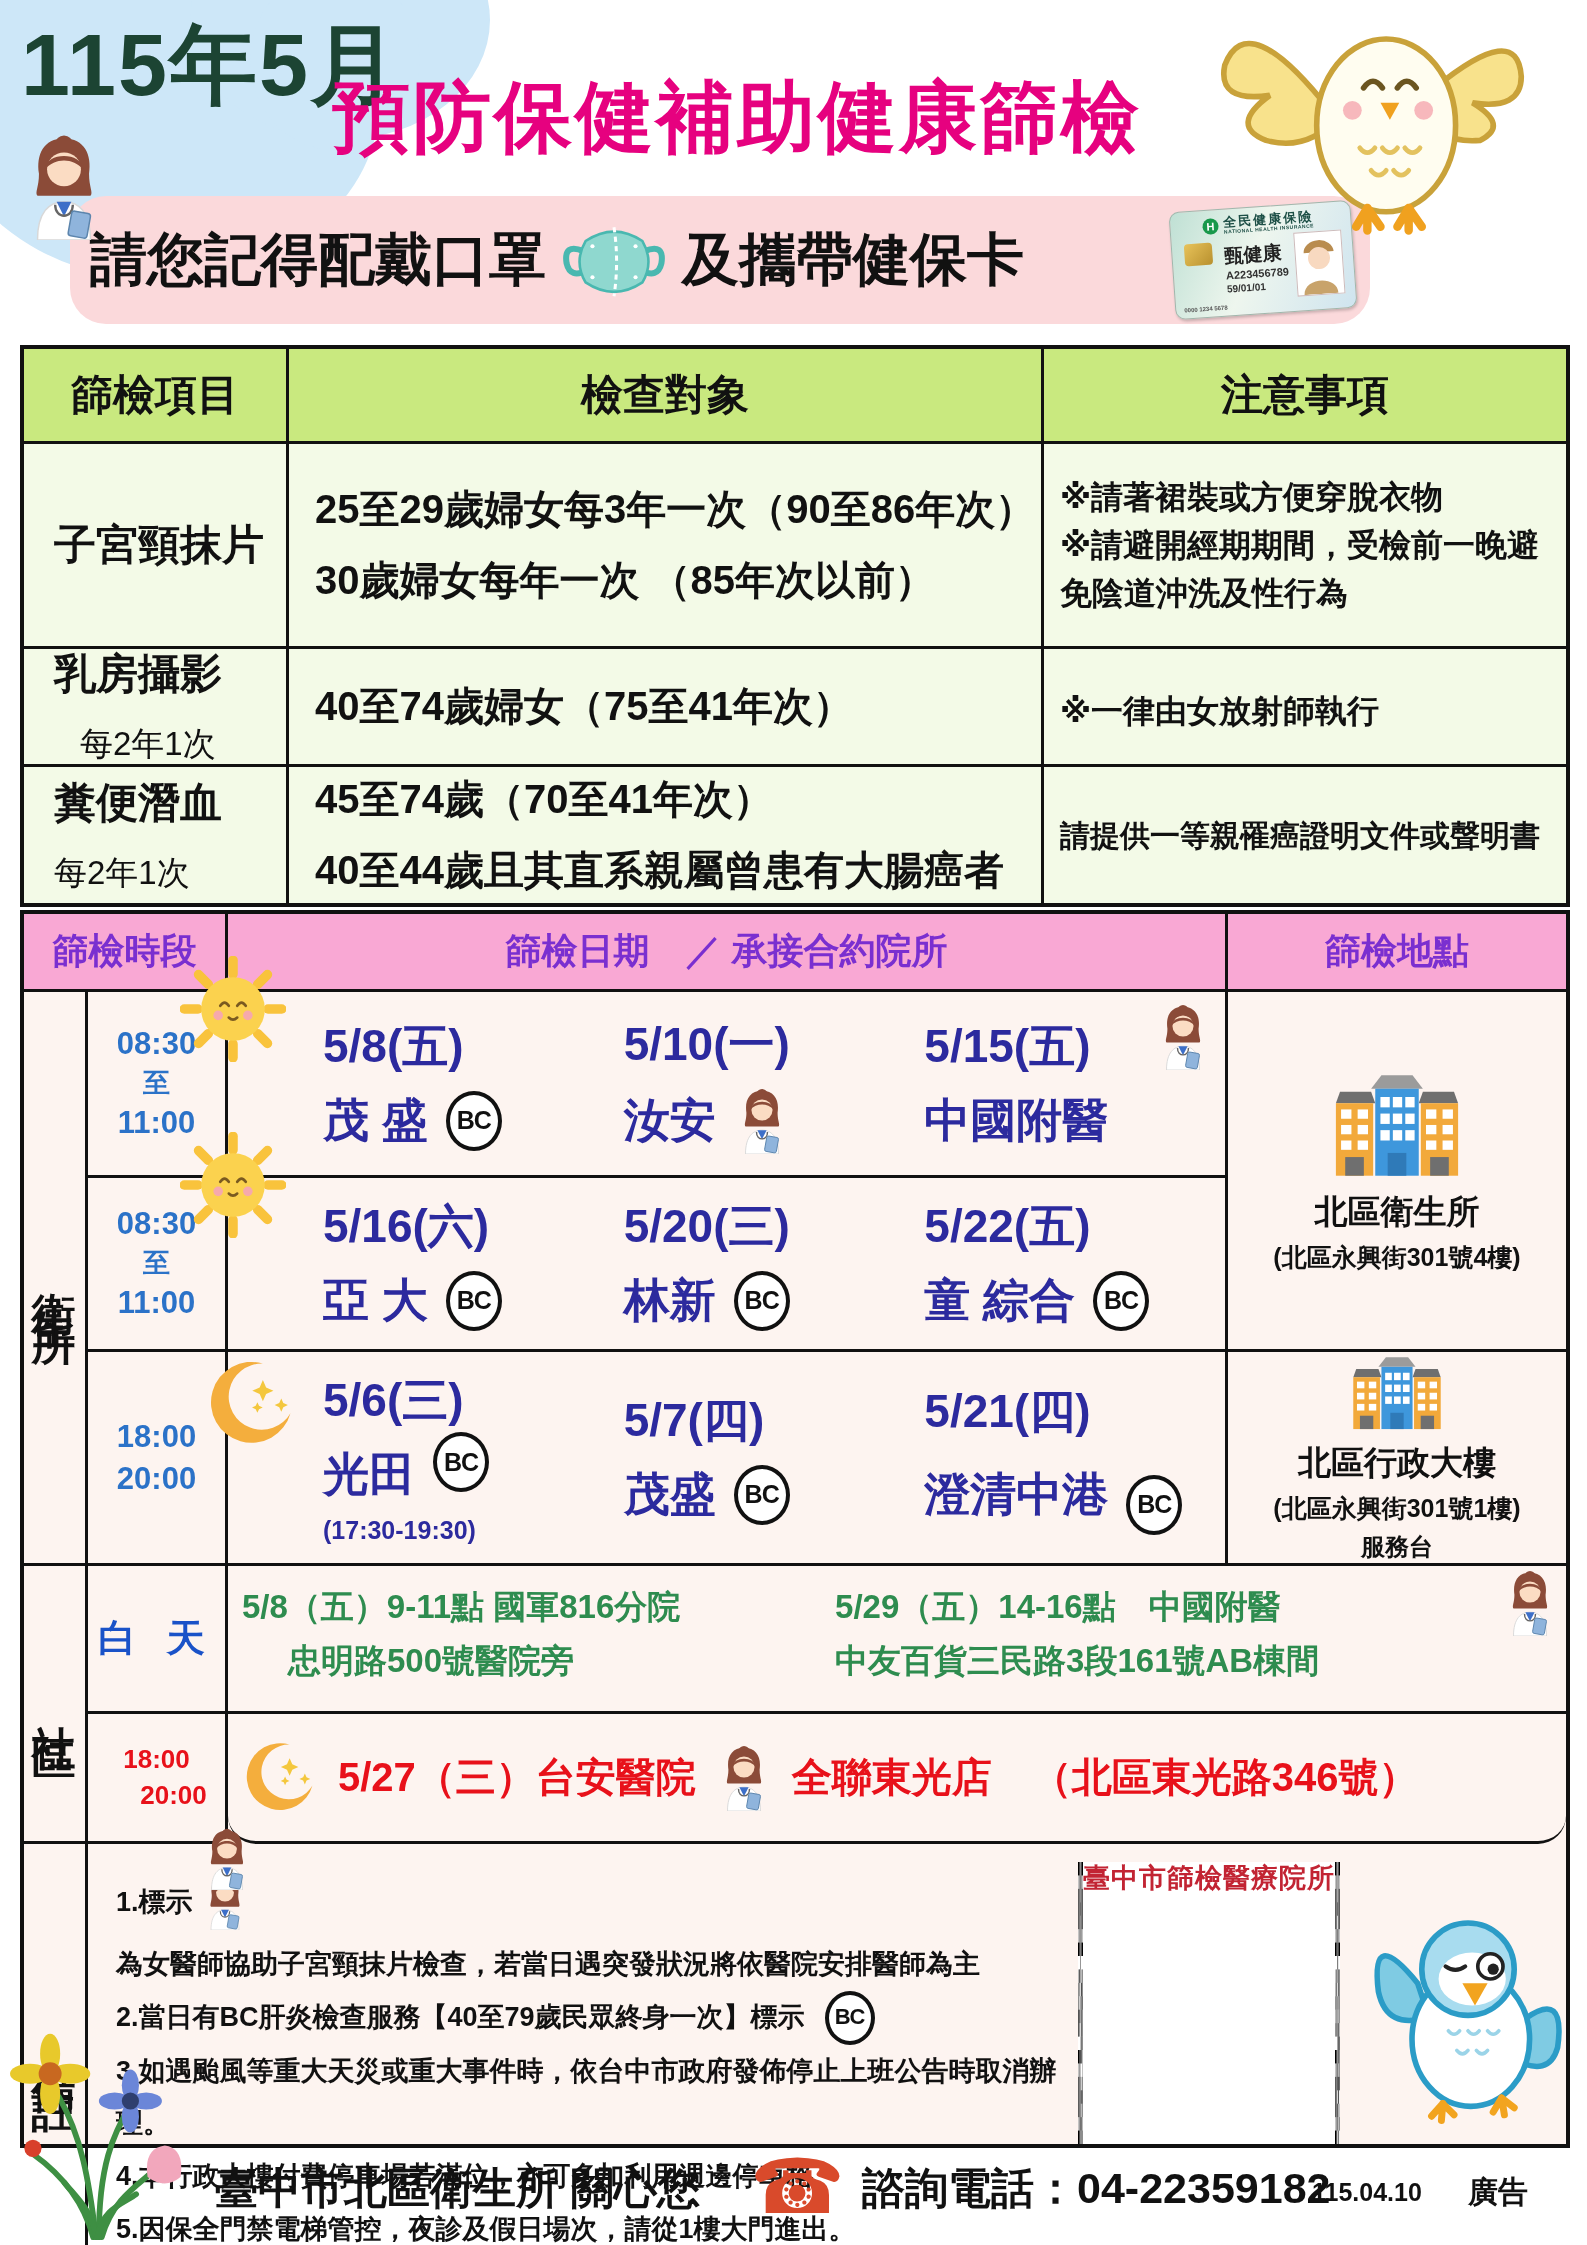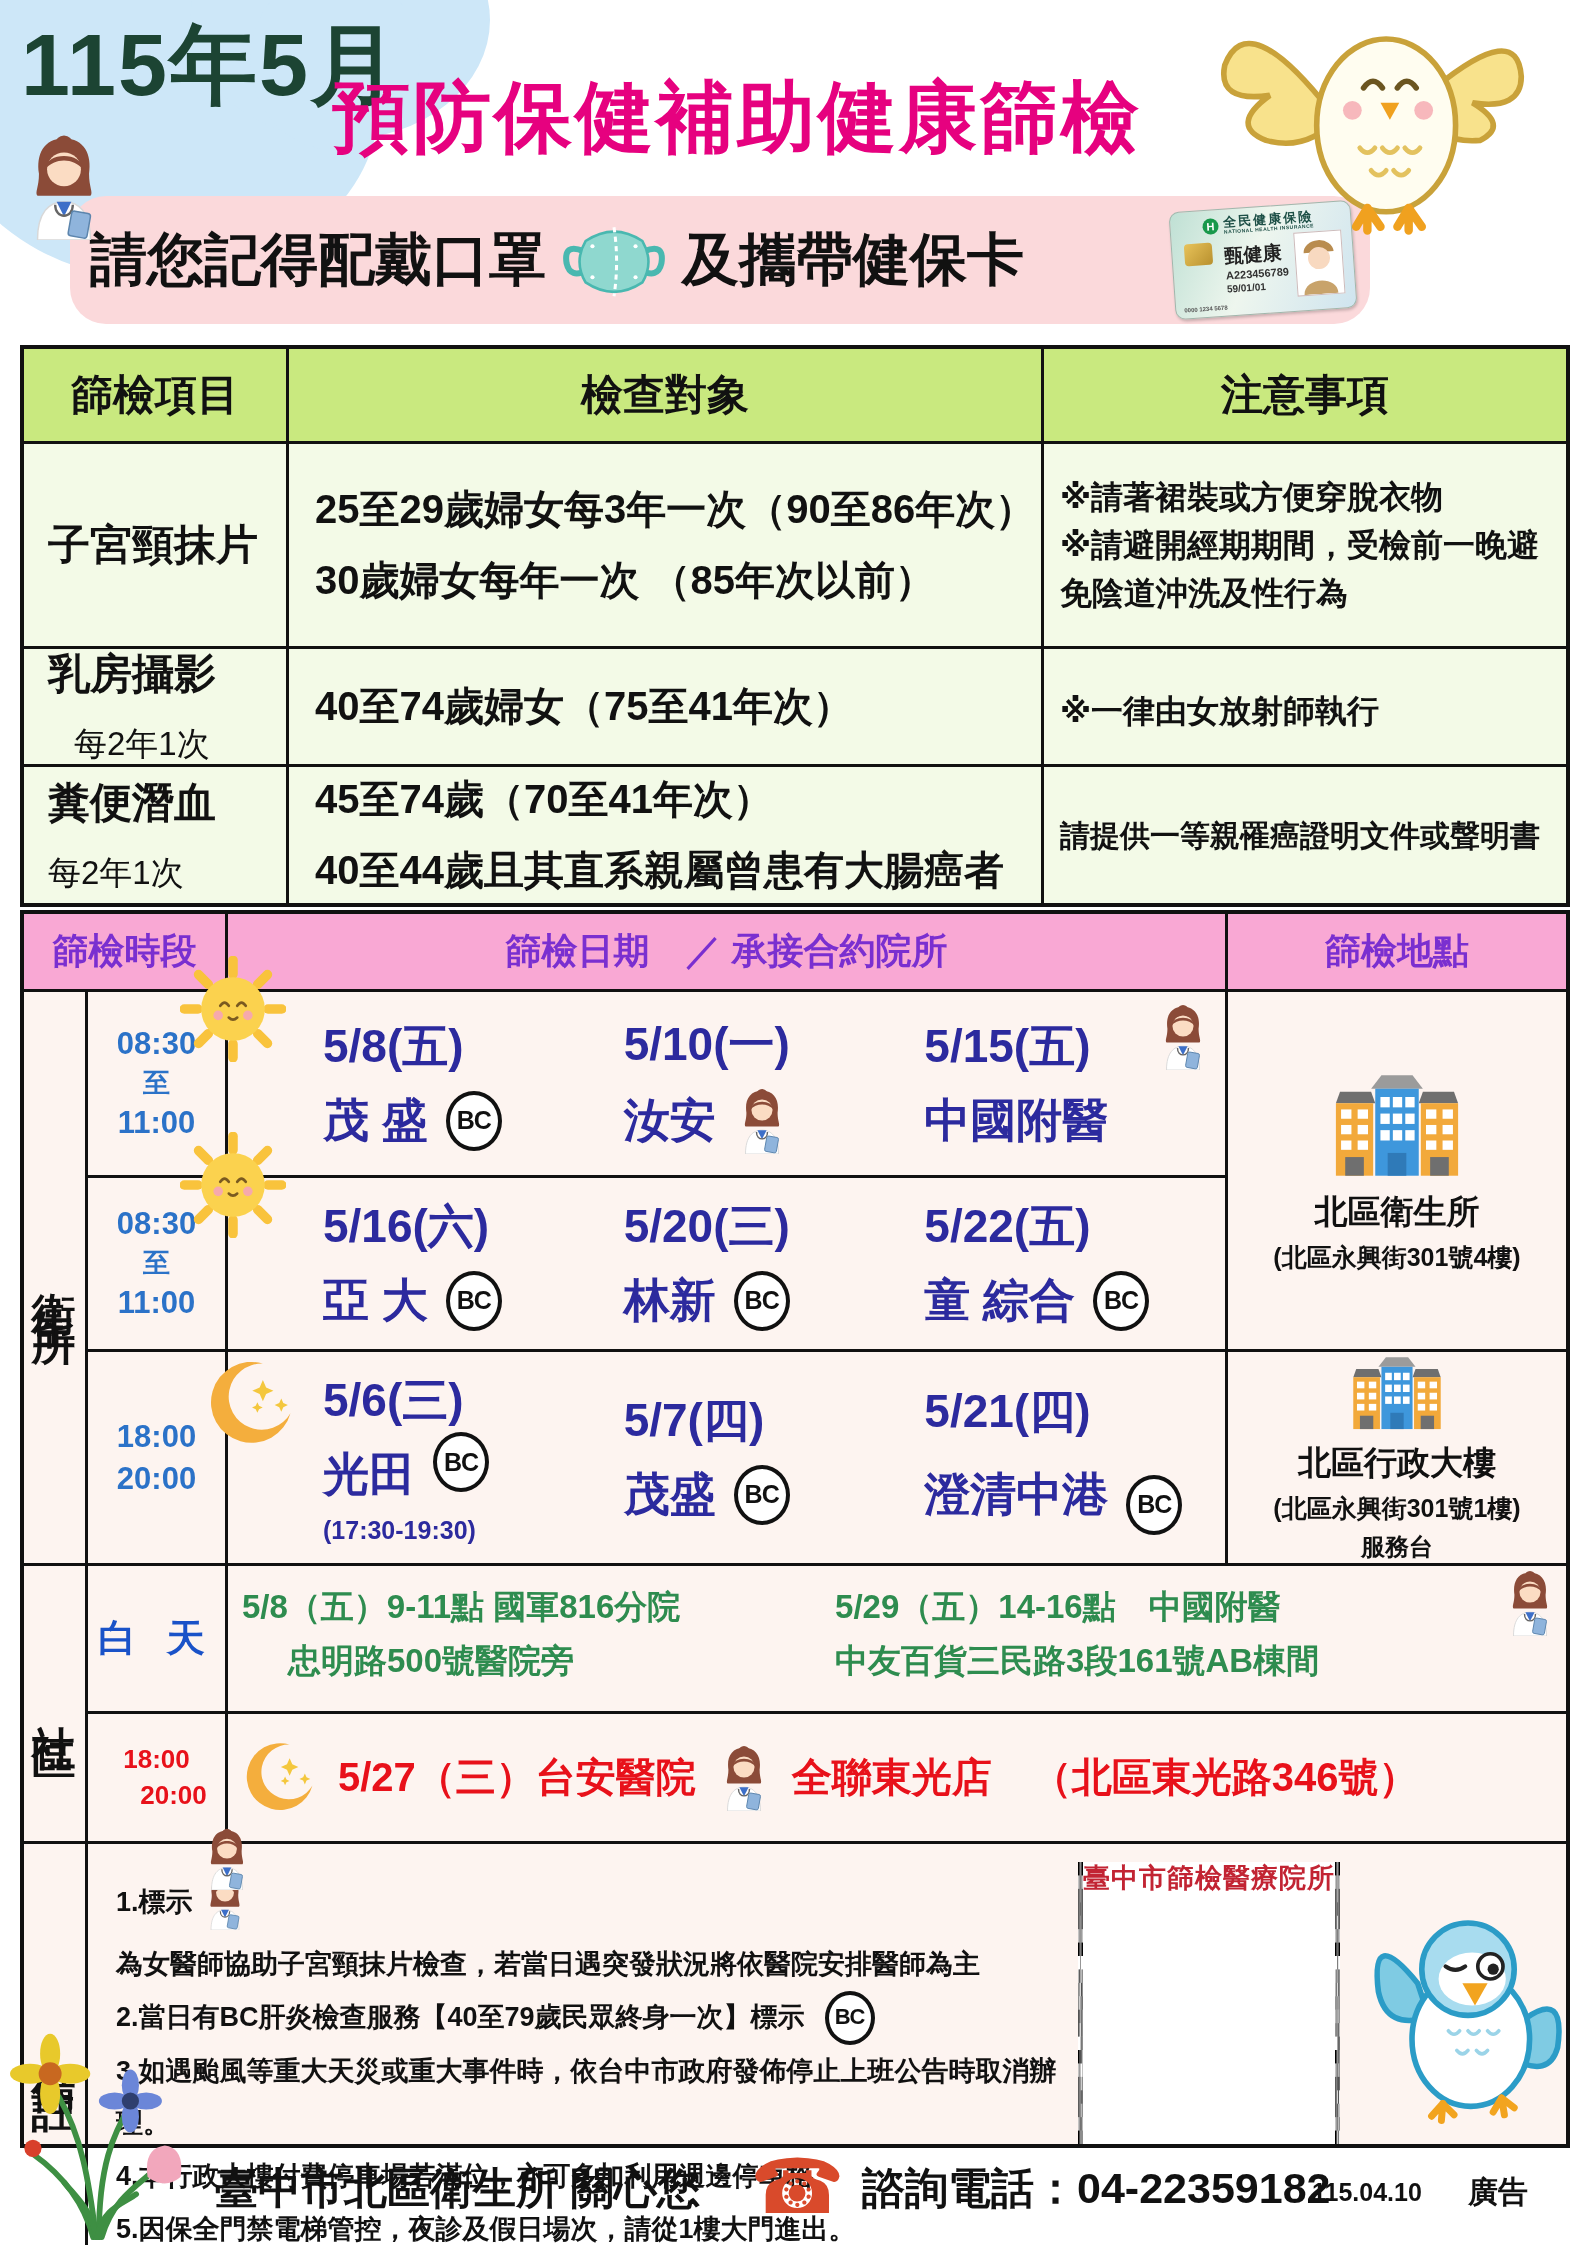--- a/index.html
+++ b/index.html
@@ -36,21 +36,21 @@
   .nhi-serial{position:absolute;left:8px;bottom:5px;font-size:6px;font-weight:700;color:#555;}
   .nhi-photo{position:absolute;right:10px;top:28px;width:46px;height:62px;background:#fff;border:1px solid #cbb;
              display:flex;align-items:flex-end;justify-content:center;overflow:hidden;}
   
   .t1{left:20px;top:345px;width:1550px;height:562px;border:4px solid #111;box-sizing:border-box;
       display:grid;grid-template-columns:265px 755px 1fr;grid-template-rows:95px 205px 118px 1fr;background:#F3FAE7;}
   .t1 .cell{border-right:3px solid #111;border-bottom:3px solid #111;display:flex;flex-direction:column;
             justify-content:center;box-sizing:border-box;}
   .t1 .last-col{border-right:none;} .t1 .last-row{border-bottom:none;}
   .t1 .hd{background:#C9E97F;align-items:center;font-size:42px;font-weight:900;}
-  .t1 .item{align-items:flex-start;padding-left:24px;font-size:42px;font-weight:900;}
+  .t1 .item{align-items:flex-start;padding-left:30px;font-size:42px;font-weight:900;}
   .t1 .item .sub{font-size:33px;font-weight:400;margin-top:20px;}
   .t1 .item .sub.indent{padding-left:26px;}
   .t1 .target{padding-left:26px;font-size:40px;font-weight:900;gap:16px;}
   .t1 .note{padding:0 14px 0 16px;font-size:32px;font-weight:900;line-height:1.5;}
   .t1 .note.small{font-size:30px;}
   
   .t2{left:20px;top:910px;width:1550px;height:1238px;border:4px solid #111;box-sizing:border-box;
       display:grid;grid-template-columns:64px 140px 1000px 1fr;grid-template-rows:78px 186px 174px 214px 148px 130px 1fr;
       background:#FDF4F0;}
   .t2 .cell{border-right:3px solid #111;border-bottom:3px solid #111;box-sizing:border-box;position:relative;}
@@ -78,21 +78,21 @@
   .nurse-date{position:absolute;right:14px;top:-12px;width:56px;height:66px;}
   .loc{display:flex;flex-direction:column;align-items:center;justify-content:center;gap:6px;text-align:center;}
   .loc .bld1{width:150px;height:116px;} .loc .bld2{width:172px;height:140px;}
   .loc .lname{font-size:33px;font-weight:900;}
   .loc .laddr{font-size:25px;font-weight:900;}
   .loc .ldesk{font-size:24px;font-weight:900;}
   .commday{display:flex;color:#2E8C4F;padding:14px 6px 0 14px;box-sizing:border-box;}
   .commday .blk{position:relative;font-size:33px;font-weight:900;line-height:1.65;}
   .commday .b1{width:45%;} .commday .b2{width:55%;}
   .commday .l2{padding-left:46px;}
-  .commnight{display:flex;align-items:center;gap:20px;color:#E8111A;font-size:40px;font-weight:900;padding-left:12px;white-space:nowrap;}
+  .commnight{display:flex;align-items:center;gap:20px;color:#E8111A;font-size:40px;font-weight:900;padding-left:12px;white-space:nowrap;border-radius:28px;}
   .moon-inline{width:78px;height:76px;flex:none;}
   
   .notesbody{padding:30px 0 0 28px;}
   .note-line{font-size:27px;font-weight:800;color:#111;line-height:1.95;max-width:985px;display:flex;align-items:center;flex-wrap:wrap;gap:8px;}
   .note-line .plain{display:block;}
   .nurse-note{width:48px;height:56px;flex:none;}
   .bc-note{width:42px;height:46px;font-size:22px;margin-left:12px;}
   .qr-box{position:absolute;left:990px;top:18px;width:262px;height:282px;display:flex;flex-direction:row;background:#fff;}
   .qr-pattern{flex:1;}
   .qr-label{color:#C22433;font-size:27px;font-weight:900;text-align:center;letter-spacing:1px;line-height:1.2;background:#fff;white-space:nowrap;}

